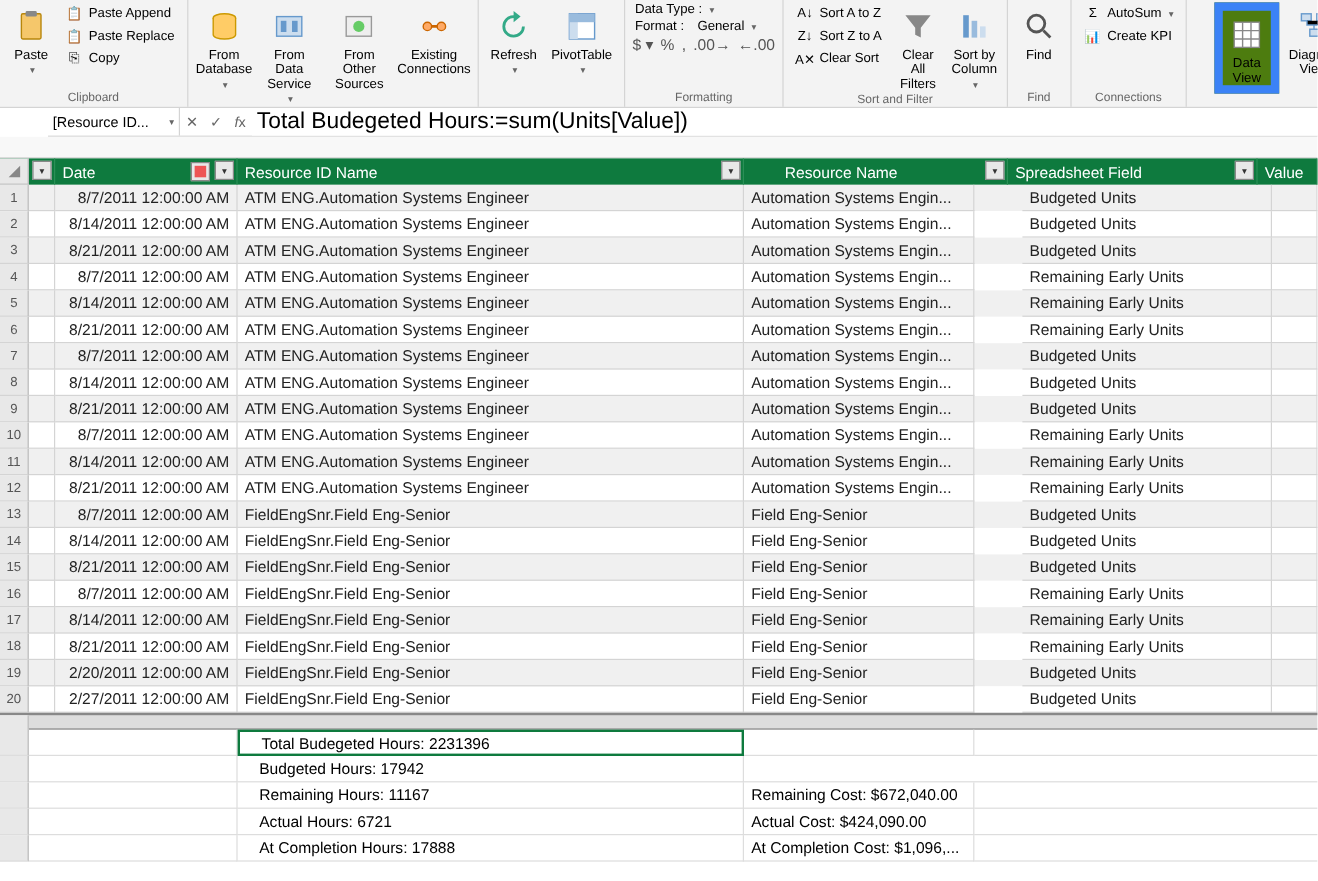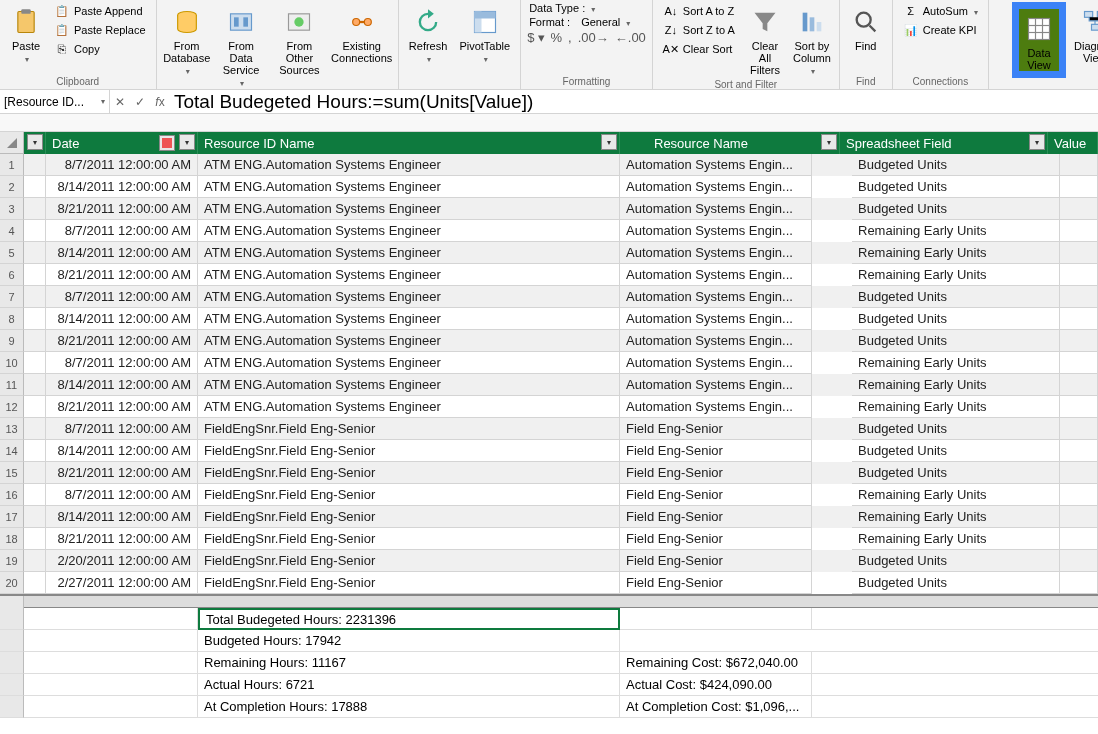--- a/index.html
+++ b/index.html
@@ -12,21 +12,21 @@
 .ribbon-row { display: flex; align-items: flex-start; gap: 4px; flex: 1; }
 .ribbon-btn-lg { display: flex; flex-direction: column; align-items: center; justify-content: flex-start; padding: 4px 4px 0 4px; min-width: 40px; cursor: pointer; text-align: center; font-size: 11px; line-height: 1.1; }
 .ribbon-btn-lg .icon { width: 32px; height: 32px; margin-bottom: 2px; display: flex; align-items: center; justify-content: center; }
 .ribbon-btn-sm { display: flex; align-items: center; gap: 4px; padding: 1px 4px; cursor: pointer; font-size: 11px; white-space: nowrap; }
 .ribbon-btn-sm .icon { width: 16px; height: 16px; display: flex; align-items: center; justify-content: center; }
 .ribbon-col { display: flex; flex-direction: column; gap: 1px; }
 .ribbon-btn-lg.active { background: #4d7c0f; border: 7px solid #3b82f6; margin-left: 17px; }
 .drop-field { display: flex; align-items: center; gap: 4px; font-size: 11px; padding: 0 2px; }
 
 
-.formula-bar { display: flex; align-items: center; height: 24px; border-bottom: 1px solid #d4d4d4; background: #fff; }
+.formula-bar { display: flex; align-items: center; height: 24px; border-bottom: 1px solid #d4d4d4; background: #fff; margin-left: 40px; }
 .name-box { width: 110px; border-right: 1px solid #d4d4d4; padding: 0 4px; font-size: 12px; display: flex; align-items: center; height: 100%; }
 .name-box .drop { margin-left: auto; font-size: 8px; color: #666; }
 .fb-btn { width: 20px; text-align: center; color: #666; cursor: pointer; font-size: 12px; }
 .formula-input { flex: 1; border: none; padding: 0 4px; font-size: 19px; outline: none; height: 100%; }
 .below-formula { height: 18px; border-bottom: 1px solid #d4d4d4; background: #f8f8f8; }
 
 
 .grid { display: flex; flex-direction: column; }
 .grid-header { display: flex; background: #0e7a3e; color: #fff; height: 22px; font-size: 13px; }
 .row-hdr-blank { width: 24px; background: #e8e8e8; border-right: 1px solid #bbb; border-bottom: 1px solid #bbb; display:flex; align-items:center; justify-content:center; }
@@ -54,21 +54,21 @@
 .cell-field { width: 208px; margin-left: 40px; }
 .cell-value { flex: 1; }
 
 .grid-row-blank { display: flex; height: 14px; background: #ddd; border-top: 2px solid #888; border-bottom: 1px solid #888; }
 
 
 .summary { }
 .sum-row { display: flex; height: 22px; font-size: 13px; }
 .sum-row .row-hdr2 { width: 24px; border-right: 1px solid #bbb; border-bottom: 1px solid #ddd; background: #e8e8e8; }
 .sum-row .sp1 { width: 174px; border-right: 1px solid #ddd; border-bottom: 1px solid #ddd; }
-.sum-row .sc1 { width: 422px; border-right: 1px solid #ddd; border-bottom: 1px solid #ddd; padding: 0 6px; display: flex; align-items: center; }
+.sum-row .sc1 { width: 422px; border-right: 1px solid #ddd; border-bottom: 1px solid #ddd; padding: 0 18px; display: flex; align-items: center; }
 .sum-row .sc2 { width: 192px; border-right: 1px solid #ddd; border-bottom: 1px solid #ddd; padding: 0 6px; display: flex; align-items: center; }
 .sum-row .sc3 { flex: 1; border-bottom: 1px solid #ddd; }
 .selected-cell { border: 2px solid #0e7a3e !important; }
 
 .chev::after { content: "▾"; font-size: 8px; margin-left: 2px; color: #666; }
 </style>
 </head>
 <body>
 
 <div class="ribbon">

